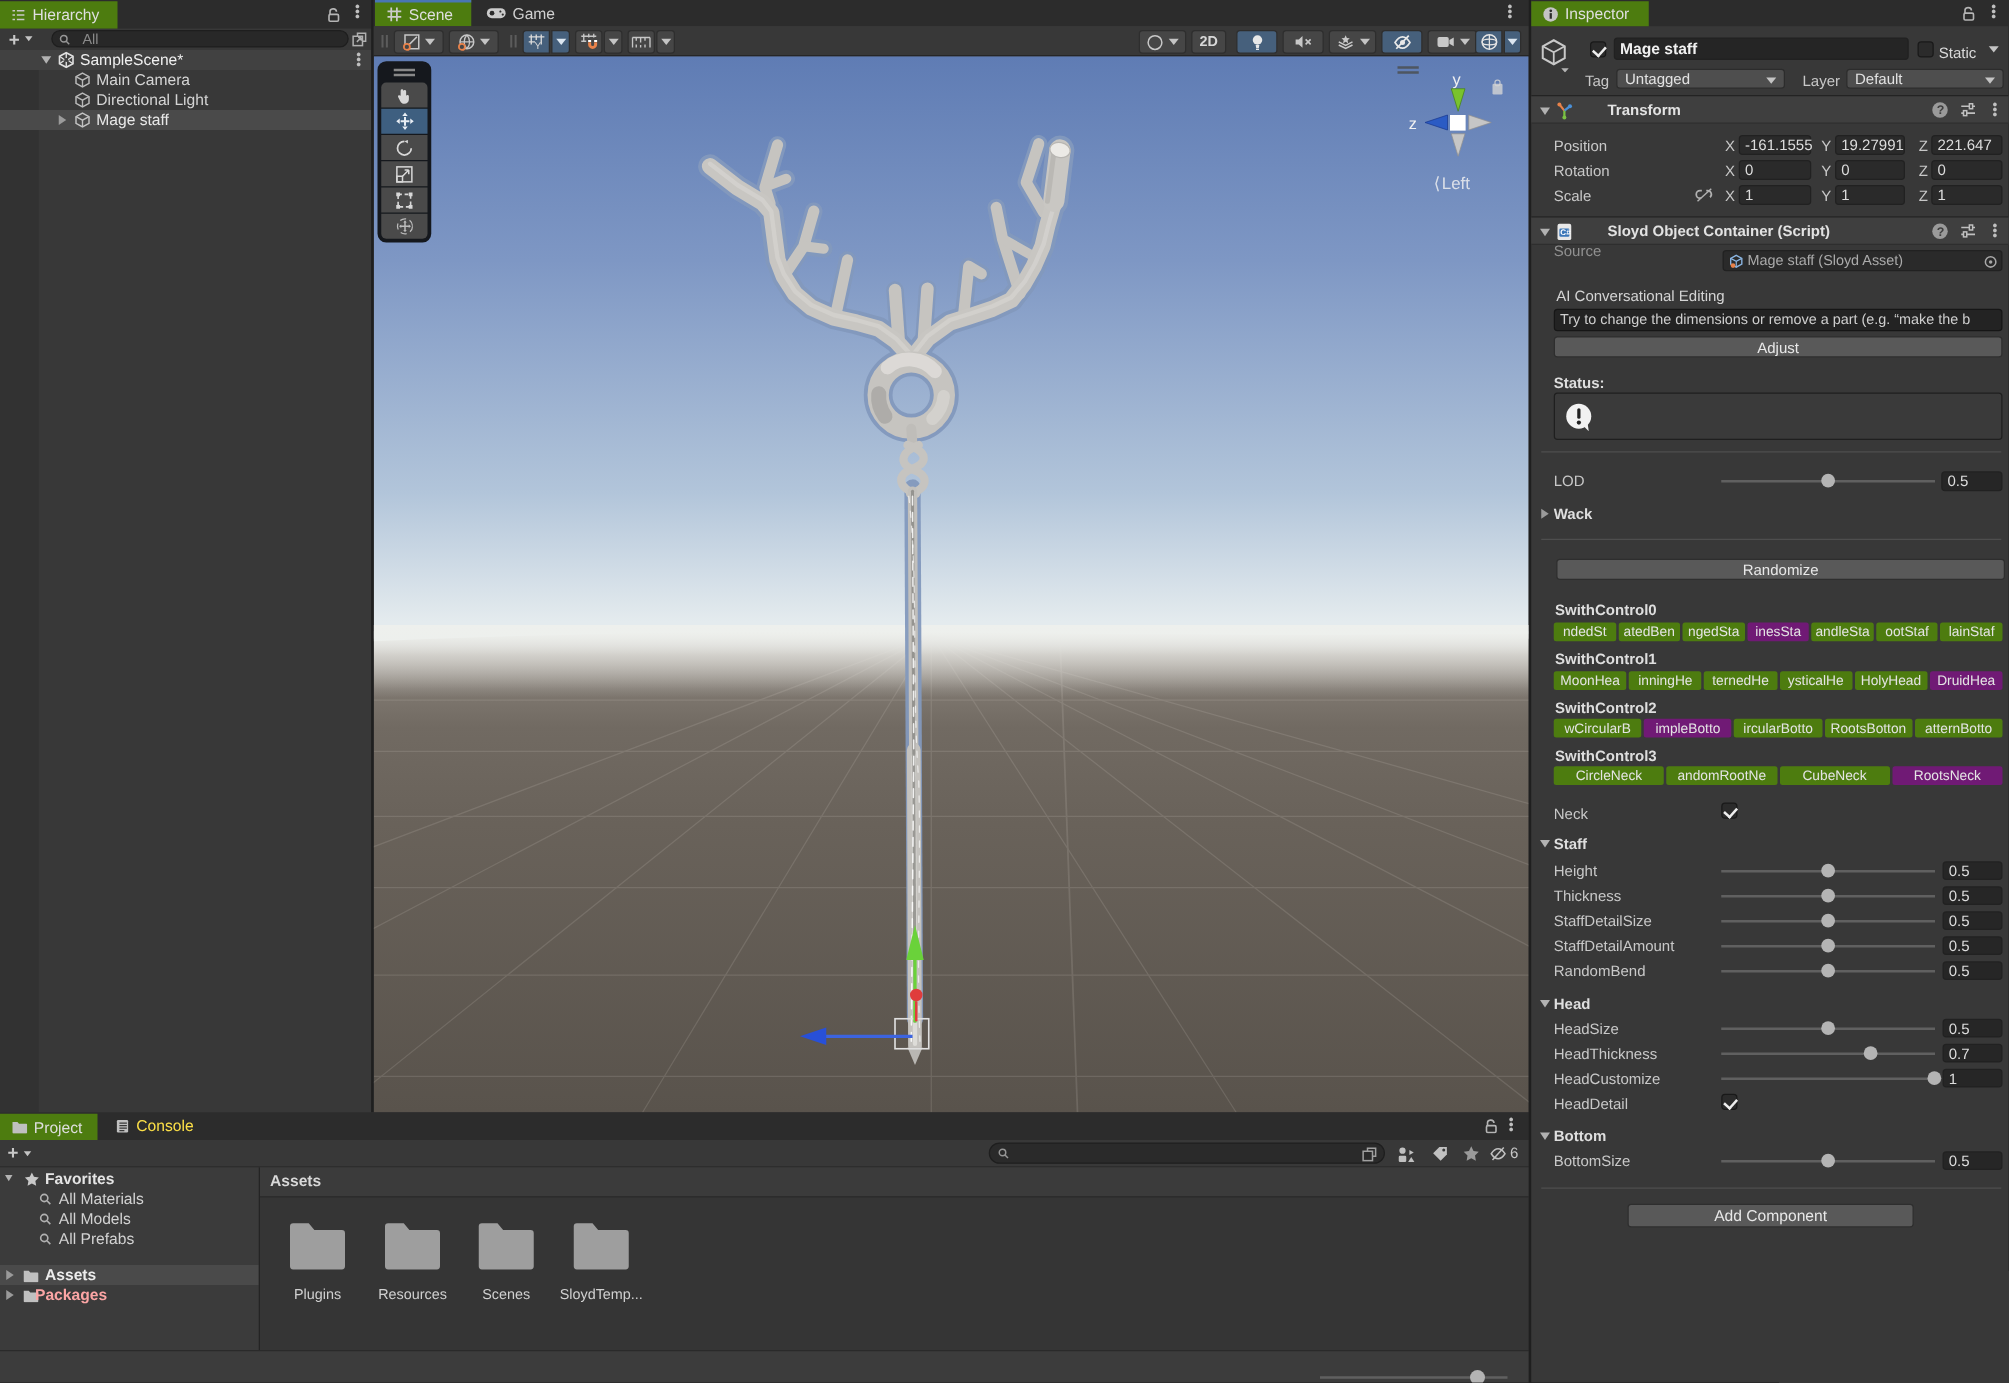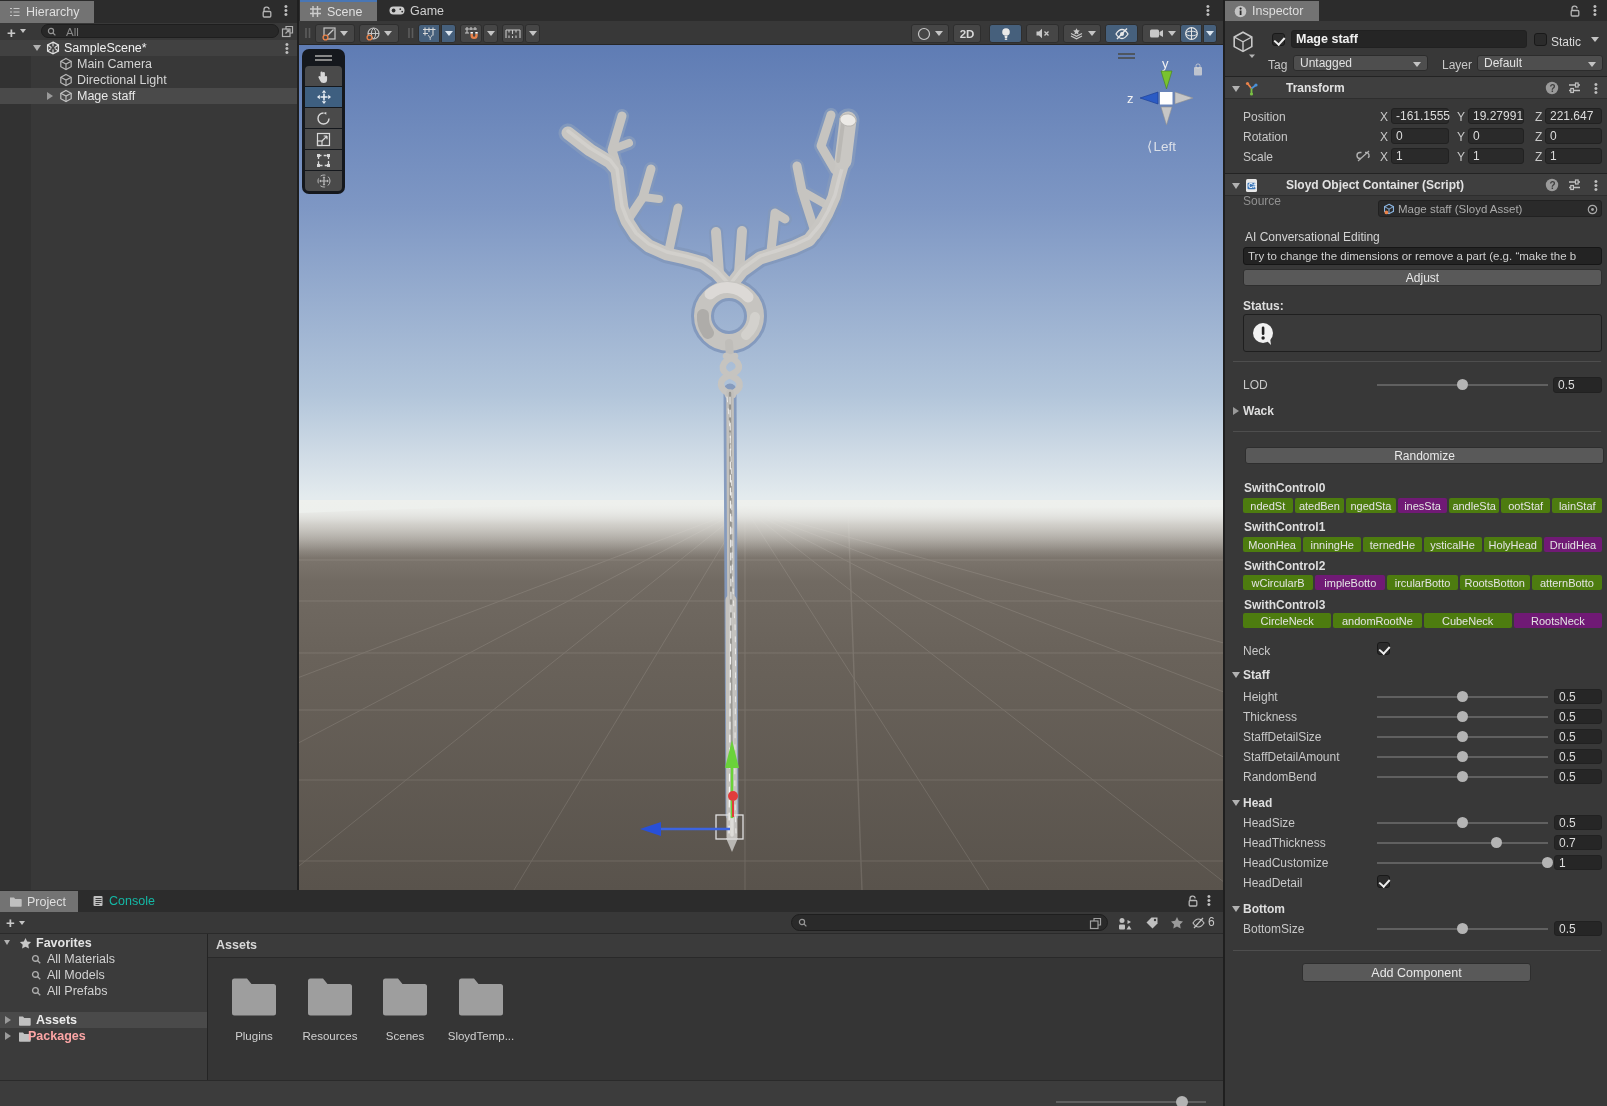--- a/index.html
+++ b/index.html
@@ -1,18 +1,18 @@
 <!DOCTYPE html>
 <html><head><meta charset="utf-8"><style>
 *{margin:0;padding:0;box-sizing:border-box}
 html,body{width:1607px;height:1106px;background:#282828;font-family:"Liberation Sans",sans-serif}
 #root{position:absolute;top:0;left:0;width:1607px;height:1106px;background:#232323;overflow:hidden;color:#d2d2d2;font-size:12px}
 .abs{position:absolute}
 .tabbar{position:absolute;background:#2c2c2c}
-.tab{position:absolute;background:#737373;color:#dfdfdf;display:flex;align-items:center;gap:5px;padding:0 9px;font-size:12.5px}
+.tab{position:absolute;background:#4d7c0f;color:#dfdfdf;display:flex;align-items:center;gap:5px;padding:0 9px;font-size:12.5px}
 .fld{position:absolute;background:#2a2a2a;border:1px solid #212121;border-radius:3px;color:#dddddd;display:flex;align-items:center;padding:0 4px;font-size:12px}
 .btn{position:absolute;background:#595959;border:1px solid #2e2e2e;border-radius:3px;color:#e8e8e8;display:flex;align-items:center;justify-content:center;font-size:12px}
 .cb{position:absolute;width:13px;height:13px;background:#2b2b2b;border:1px solid #191919;border-radius:3px}
 .cb.on::after{content:"";position:absolute;left:2.5px;top:0.5px;width:5px;height:8px;border:solid #eee;border-width:0 2px 2px 0;transform:rotate(42deg)}
 .lbl{position:absolute;color:#c8c8c8;white-space:nowrap;font-size:12px}
 .dim{color:#909090}
 .bold{font-weight:bold}
 .ddn{position:absolute;background:#4e4e4e;border:1px solid #2c2c2c;border-radius:3px;display:flex;align-items:center;color:#e2e2e2;font-size:12px;padding:0 6px}
 .ddn .ar{position:absolute;right:6px}
 .ar{width:0;height:0;border-left:4px solid transparent;border-right:4px solid transparent;border-top:5px solid #c4c4c4}
@@ -363,21 +363,21 @@
     <path d="M57.5 77 L 52 59 L 63 59 Z" fill="#c6c6c6" stroke="#909090" stroke-width="0.6"></path>
     <text x="38" y="103" fill="#f2f2f2" font-size="13.5" opacity="0.82">⟨ Left</text>
   </svg>
 </div>
 <div class="abs" style="left:0;top:890px;width:1223px;height:216px;background:#383838">
   <div class="tabbar" style="left:0;top:0;width:1223px;height:22px">
     <div class="tab" style="left:0;top:1px;height:21px;width:78px">
       <svg width="13" height="11" viewBox="0 0 13 11">
             <path d="M1 1.5h4l1.2 1.5H12a.7.7 0 0 1 .7.7v6.3a.8.8 0 0 1-.8.8H1.8A.8.8 0 0 1 1 10z" fill="#c0c0c0"></path>
           </svg>Project</div>
-    <div class="abs" style="left:86px;top:0;height:22px;display:flex;align-items:center;gap:5px;padding:0 6px;color:#14b8a6;font-size:12.5px">
+    <div class="abs" style="left:86px;top:0;height:22px;display:flex;align-items:center;gap:5px;padding:0 6px;color:#fde047;font-size:12.5px">
       <svg width="12" height="12" viewBox="0 0 12 12">
             <rect x="1.5" y="1" width="9" height="10" rx="1" fill="#c0c0c0"></rect>
             <path d="M3.5 3.5h6M3.5 5.5h6M3.5 7.5h6M3.5 9.5h4" stroke="#383838" stroke-width="1"></path>
           </svg>Console</div>
     <svg class="abs" style="left:1187px;top:5px" width="12" height="12" viewBox="0 0 12 12">
           <path d="M3 5.5V4a2.6 2.6 0 0 1 5.2-.6" fill="none" stroke="#b4b4b4" stroke-width="1.3"></path>
           <rect x="2.2" y="5.5" width="7.6" height="5.5" rx="1" fill="none" stroke="#b4b4b4" stroke-width="1.3"></rect>
         </svg>
     <div class="dots" style="left:1206px;top:4px;width:6px">•<br>•<br>•</div>
   </div>

